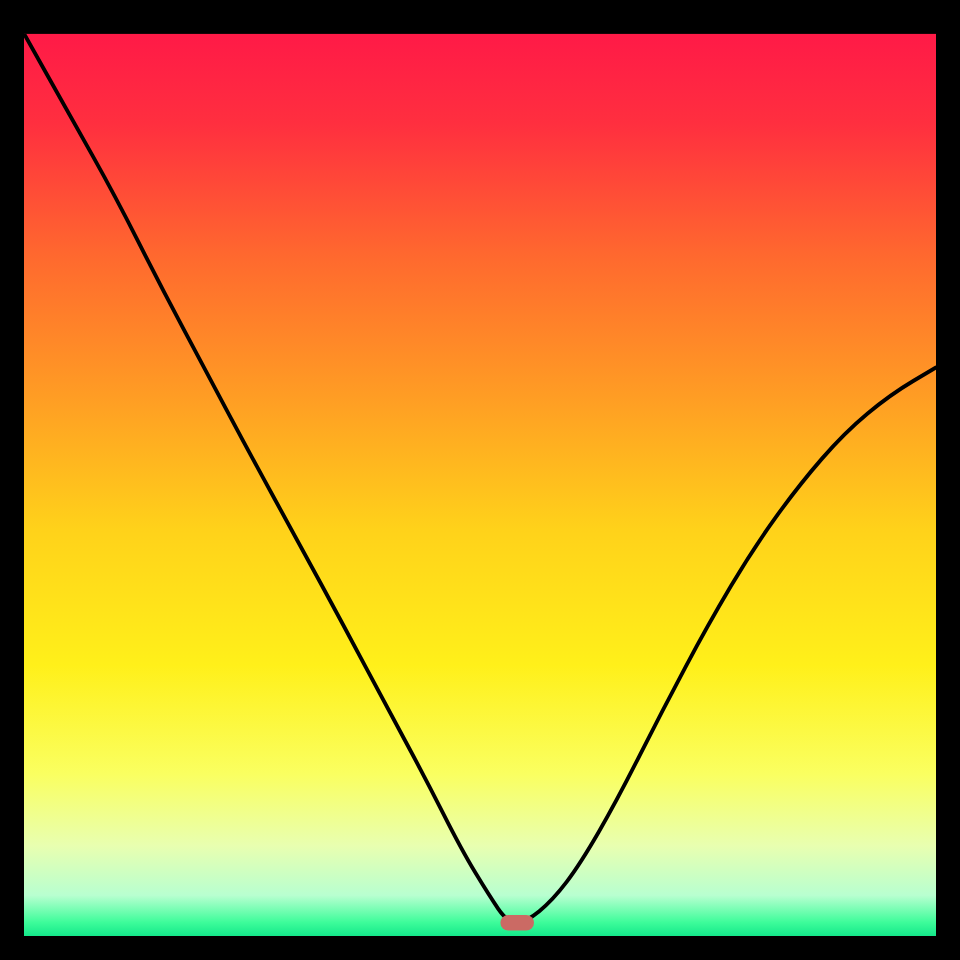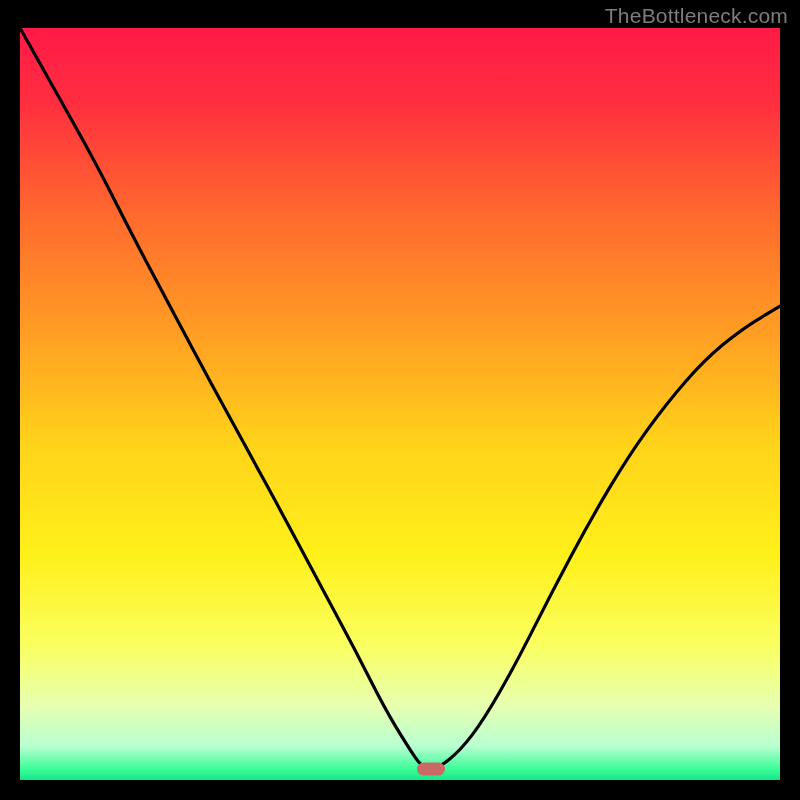--- a/index.html
+++ b/index.html
@@ -53,21 +53,20 @@
     background: #cb6a64;
     transform: translate(-50%, -50%);
     z-index: 5;
   }
 </style>
 </head>
 <body>
 
 <div class="frame">
 
-  <div class="watermark">TheBottleneck.com</div>
 
   <div class="plot-area">
 
     <svg class="gradient" viewBox="0 0 760 752" preserveAspectRatio="none">
       <defs>
         <linearGradient id="bg-grad" x1="0" y1="0" x2="0" y2="1">
             <stop offset="0%" stop-color="#ff1a47"></stop>
             <stop offset="10%" stop-color="#ff2f3f"></stop>
             <stop offset="25%" stop-color="#ff6a2e"></stop>
             <stop offset="40%" stop-color="#ff9c24"></stop>

